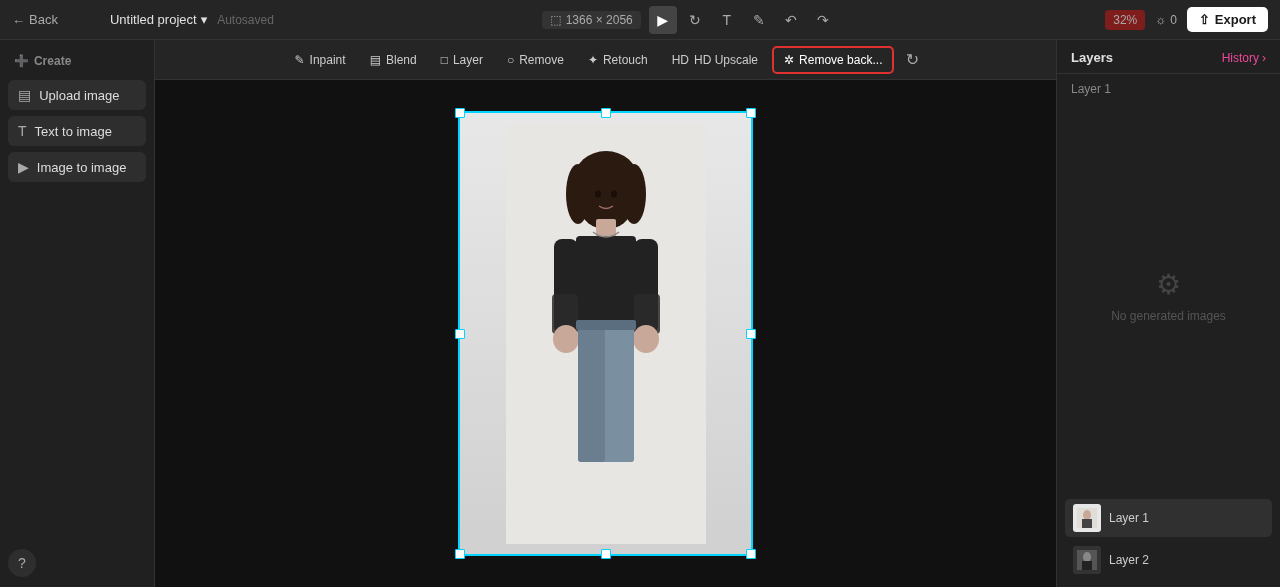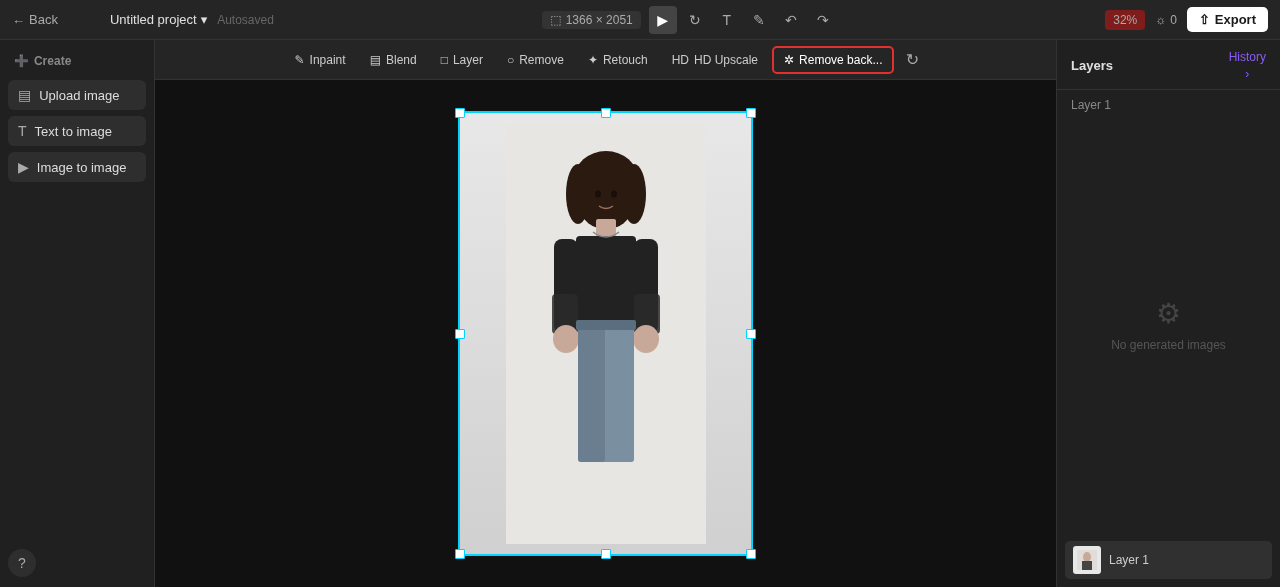--- a/index.html
+++ b/index.html
@@ -299,26 +299,25 @@
       padding: 10px 14px 8px;
       border-bottom: 1px solid #333;
     }
     .layers-title {
       font-size: 13px;
       font-weight: 600;
       color: #e0e0e0;
     }
     .history-link {
       font-size: 12px;
-      color: #8b5cf6;
+      color: #ec4899;
       cursor: pointer;
       display: flex;
       align-items: center;
       gap: 3px;
-      flex-direction: column;
     }
     .layer-label {
       font-size: 12px;
       color: #888;
       padding: 8px 14px 4px;
     }
     .no-images-area {
       flex: 1;
       display: flex;
       flex-direction: column;
@@ -382,21 +381,21 @@
     </div>
     <div class="project-name">
       <span>Untitled project</span>
       <span>▾</span>
     </div>
     <span class="autosaved">Autosaved</span>
   </div>
   <div class="top-bar-center">
     <div class="dimension-badge">
       <span>⬚</span>
-      <span>1366 × 2051</span>
+      <span>1366 × 2056</span>
     </div>
     <div class="top-bar-tools">
       <button class="tool-btn active">▶</button>
       <button class="tool-btn">↻</button>
       <button class="tool-btn">T</button>
       <button class="tool-btn">✎</button>
       <button class="tool-btn">↶</button>
       <button class="tool-btn">↷</button>
     </div>
   </div>
@@ -554,16 +553,26 @@
       <div class="layer-item active">
         <div class="layer-thumb">
           <svg viewBox="0 0 20 20" xmlns="http://www.w3.org/2000/svg">
             <rect width="20" height="20" fill="#e0ddd8"></rect>
             <ellipse cx="10" cy="7" rx="4" ry="5" fill="#c8a898"></ellipse>
             <rect x="5" y="11" width="10" height="9" fill="#444"></rect>
           </svg>
         </div>
         <span>Layer 1</span>
       </div>
+      <div class="layer-item">
+        <div class="layer-thumb layer-thumb-dark">
+          <svg viewBox="0 0 20 20" xmlns="http://www.w3.org/2000/svg">
+            <rect width="20" height="20" fill="#555"></rect>
+            <ellipse cx="10" cy="7" rx="4" ry="5" fill="#888"></ellipse>
+            <rect x="5" y="11" width="10" height="9" fill="#222"></rect>
+          </svg>
+        </div>
+        <span>Layer 2</span>
+      </div>
     </div>
   </div>
 
 </div>
 
 </body></html>

